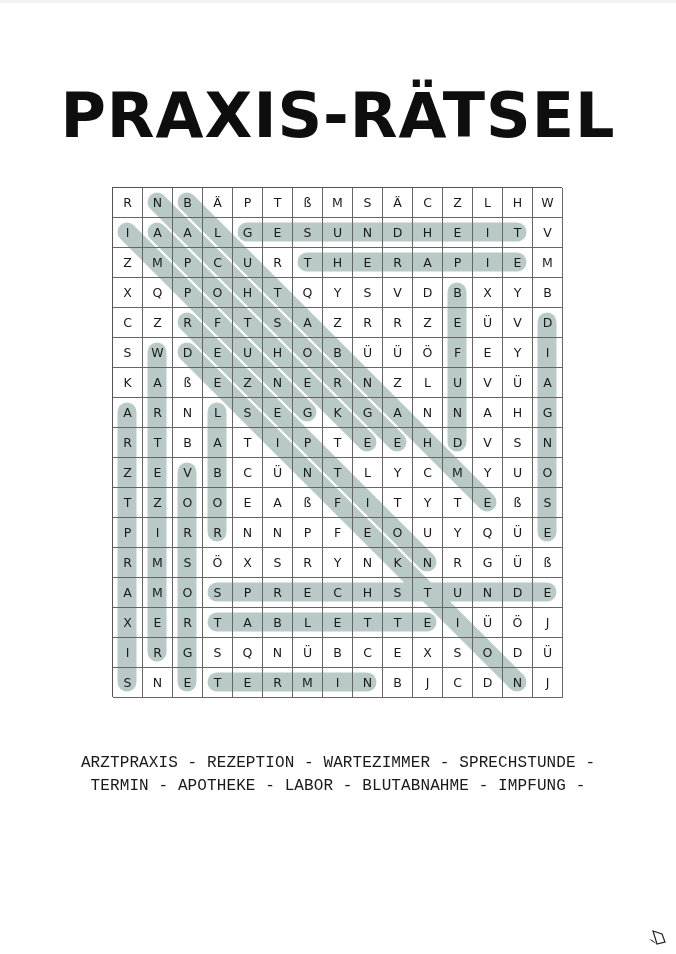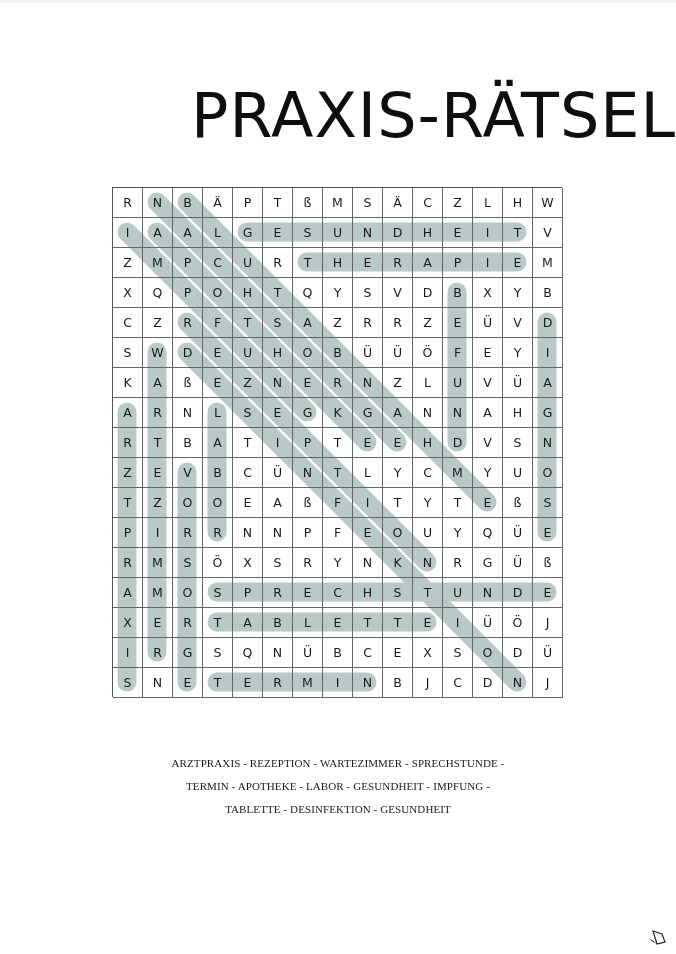--- a/index.html
+++ b/index.html
@@ -1,40 +1,40 @@
 <!DOCTYPE html>
 <html><head>
   <meta charset="utf-8">
   <style>
     html, body { margin: 0; padding: 0; }
     body {
       width: 676px; height: 954px; background: #ffffff; position: relative;
       overflow: hidden; font-family: "DejaVu Sans", "Liberation Sans", sans-serif; color: #111;
     }
     .title {
-      position: absolute; left: 0; top: 80px; width: 676px; text-align: right;
-      font-size: 62px; letter-spacing: 1px; font-weight: 400; line-height: 72px; color: #0e0e0e;
+      position: absolute; left: 0; top: 80px; width: 676px; text-align: center;
+      font-size: 62px; letter-spacing: 1px; font-weight: 700; line-height: 72px; color: #0e0e0e;
     }
     .puzzle {
       position: absolute; left: 112px; top: 187px; width: 450px; height: 510px;
     }
     .highlights { position: absolute; left: 0; top: 0; width: 450px; height: 510px; }
     .grid {
       position: absolute; left: 0; top: 0; width: 450px; height: 510px;
       display: grid; grid-template-columns: repeat(15, 30px); grid-template-rows: repeat(17, 30px);
       border-top: 1px solid #555; border-left: 1px solid #555; box-sizing: border-box;
     }
     .cell {
       border-right: 1px solid #666; border-bottom: 1px solid #666; box-sizing: border-box;
       display: flex; align-items: center; justify-content: center;
       font-size: 12.5px; color: #1a1a1a; position: relative; z-index: 1;
     }
     .wordlist {
       position: absolute; left: 60px; top: 752px; width: 556px; text-align: center;
-      font-family: Liberation Serif, serif; font-size: 11px; line-height: 23px; color: #1a1a1a;
+      font-family: Liberation Mono, monospace; font-size: 16px; line-height: 23px; color: #1a1a1a;
       letter-spacing: 0.1px;
     }
     .wordlist div { white-space: nowrap; }
     .corner-icon { position: absolute; left: 645px; top: 928px; width: 24px; height: 20px; }
     .topbar { position: absolute; left: 0; top: 0; width: 676px; height: 3px; background: #f2f2f2; }
   </style>
 </head>
 <body>
 
 <div class="topbar"></div>
@@ -315,20 +315,19 @@
       <div class="cell">J</div>
       <div class="cell">C</div>
       <div class="cell">D</div>
       <div class="cell">N</div>
       <div class="cell">J</div>
     </div>
 </div>
 
 <div class="wordlist" id="wordlist">
   <div>ARZTPRAXIS - REZEPTION - WARTEZIMMER - SPRECHSTUNDE -</div>
-  <div>TERMIN - APOTHEKE - LABOR - GESUNDHEIT - IMPFUNG -</div>
-  <div>TABLETTE - DESINFEKTION - GESUNDHEIT</div>
+  <div>TERMIN - APOTHEKE - LABOR - BLUTABNAHME - IMPFUNG -</div>
 </div>
 
 <svg class="corner-icon" viewBox="0 0 24 20" xmlns="http://www.w3.org/2000/svg">
   <path d="M8 3 L17 6 L20 14 L12 16 Z" fill="#fff" stroke="#222" stroke-width="1.2"></path>
   <path d="M4 11 L8 14 L12 16 L7 12 Z" fill="#222"></path>
 </svg>
 
 </body></html>

